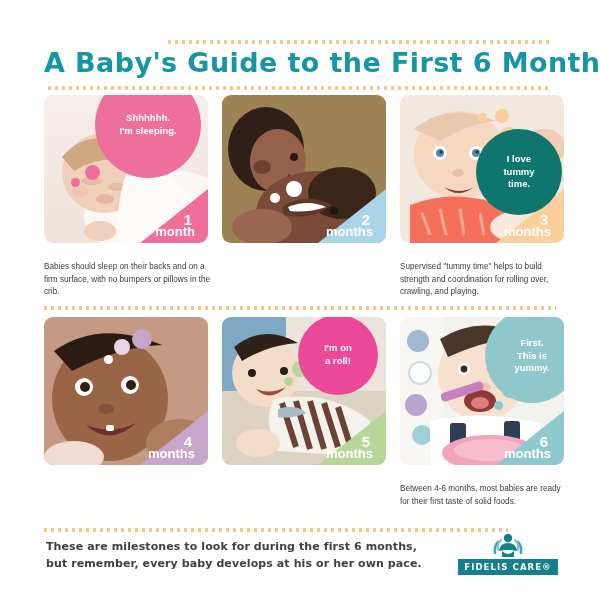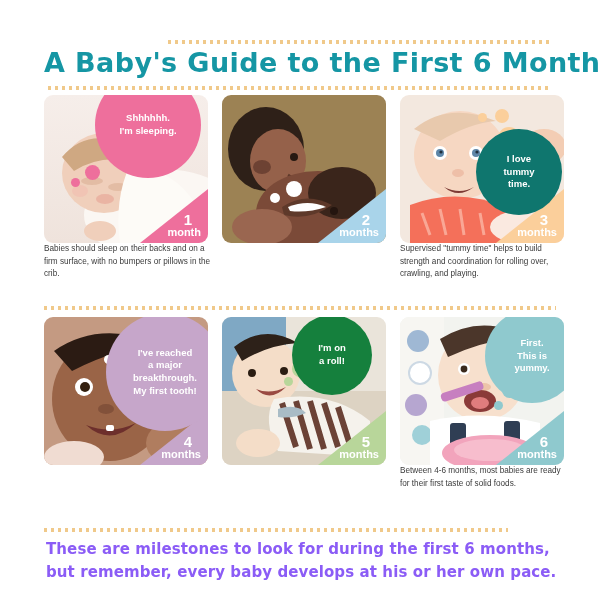--- a/index.html
+++ b/index.html
@@ -127,24 +127,24 @@
     right: 16px;
     bottom: 16px;
     color: #ffffff;
     font-size: 15px;
     font-weight: bold;
     line-height: 1;
     z-index: 2;
   }
   .month-unit {
     position: absolute;
-    right: 7px;
+    right: 13px;
     bottom: 5px;
     color: #ffffff;
-    font-size: 11px;
+    font-size: 13px;
     font-weight: bold;
     line-height: 1;
     z-index: 2;
   }
 
   
   .bubble {
     position: absolute;
     border-radius: 50%;
     display: flex;
@@ -158,21 +158,21 @@
     padding: 4px;
     z-index: 6;
   }
   .bubble-dot {
     position: absolute;
     border-radius: 50%;
     z-index: 5;
   }
 
   .caption {
-    margin-top: 0;
+    margin-top: 18px;
     font-size: 8.2px;
     line-height: 1.55;
     color: #3b3b3b;
     width: 168px;
   }
 
   
   .footer {
     position: absolute;
     left: 0;
@@ -185,23 +185,23 @@
     left: 44px; top: 5px;
     width: 464px;
     height: 4px;
     background-image: repeating-linear-gradient(to right,
         #f0c98a 0px, #f0c98a 3px, rgba(0,0,0,0) 3px, rgba(0,0,0,0) 7px);
   }
   .footer-text {
     position: absolute;
     left: 46px;
     top: 15px;
-    font-size: 15px;
-    font-weight: bold;
-    color: #8b5cf6;
+    font-size: 11px;
+    font-weight: bold;
+    color: #404040;
     line-height: 1.55;
     letter-spacing: 0.1px;
     font-family: "DejaVu Sans", sans-serif;
   }
   .logo {
     position: absolute;
     left: 458px;
     top: 10px;
     width: 100px;
     height: 48px;
@@ -369,28 +369,20 @@
               <ellipse cx="62" cy="92" rx="8" ry="5" fill="#82513a"></ellipse>
               <path d="M42 108 Q66 130 92 106 Q68 118 42 108 Z" fill="#6d2f2c"></path>
               <rect x="62" y="108" width="8" height="6" rx="2" fill="#ffffff"></rect>
               <ellipse cx="136" cy="126" rx="34" ry="24" fill="#b07d5f"></ellipse>
               <ellipse cx="30" cy="140" rx="30" ry="16" fill="#f0dcd2"></ellipse>
             </svg>
           </div>
           <div class="bubble-dot" style="left:60px; top:38px; width:9px; height:9px; background:#ffffff;"></div>
           <div class="bubble-dot" style="left:70px; top:22px; width:16px; height:16px; background:#e6d6e8;"></div>
           <div class="bubble-dot" style="left:88px; top:12px; width:20px; height:20px; background:#c6a6ca;"></div>
-          <div class="bubble" style="left:62px; top:-4px; width:118px; height:118px; background:#c6a6ca;">
-            <span>
-              <span>I've reached</span><br>
-              <span>a major</span><br>
-              <span>breakthrough.</span><br>
-              <span>My first tooth!</span>
-            </span>
-          </div>
           <div class="month-badge" style="color:#c6a6ca;">
             <div class="month-tri"></div>
             <div class="month-num">4</div>
             <div class="month-unit">months</div>
           </div>
         </div>
       </div>
 
       <div class="card">
         <div class="photo">
@@ -405,21 +397,21 @@
               <circle cx="62" cy="54" r="4" fill="#2a1c12"></circle>
               <path d="M34 72 Q48 86 64 70 Q48 78 34 72 Z" fill="#9a4a42"></path>
               <path d="M52 82 Q108 72 148 104 L148 140 L56 134 Q40 104 52 82 Z" fill="#f5f2ec"></path>
               <path d="M60 86 L74 130 M74 84 L88 132 M88 84 L102 132 M102 86 L116 130 M116 90 L128 128" stroke="#6b4236" stroke-width="6" fill="none"></path>
               <path d="M56 92 Q74 86 84 96 Q70 102 56 100 Z" fill="#a9bcc6"></path>
               <ellipse cx="36" cy="126" rx="22" ry="14" fill="#f4ddc8"></ellipse>
             </svg>
           </div>
           <div class="bubble-dot" style="left:62px; top:60px; width:9px; height:9px; background:#b8d69a;"></div>
           <div class="bubble-dot" style="left:70px; top:44px; width:16px; height:16px; background:#b8d69a;"></div>
-          <div class="bubble" style="left:70px; top:-2px; width:80px; height:80px; background:#15803d;">
+          <div class="bubble" style="left:76px; top:-2px; width:80px; height:80px; background:#ec4899;">
             <span>
               <span>I'm on</span><br>
               <span>a roll!</span>
             </span>
           </div>
           <div class="month-badge" style="color:#b8d69a;">
             <div class="month-tri"></div>
             <div class="month-num">5</div>
             <div class="month-unit">months</div>
           </div>
@@ -473,15 +465,29 @@
 
     </div>
   </div>
 
   <div class="footer">
     <div class="dots-footer"></div>
     <div class="footer-text">
       <div>These are milestones to look for during the first 6 months,</div>
       <div>but remember, every baby develops at his or her own pace.</div>
     </div>
+    <div class="logo">
+      <div class="logo-mark">
+        <svg width="32" height="26" viewBox="0 0 32 26">
+          <circle cx="16" cy="5" r="4.2" fill="#157f8c"></circle>
+          <path d="M16 10 Q24 10 25 18 Q21 17 16 17 Q11 17 7 18 Q8 10 16 10 Z" fill="#157f8c"></path>
+          <path d="M6 9 Q2 13 3 20" stroke="#3fa9b5" stroke-width="2.6" fill="none" stroke-linecap="round"></path>
+          <path d="M26 9 Q30 13 29 20" stroke="#3fa9b5" stroke-width="2.6" fill="none" stroke-linecap="round"></path>
+          <path d="M9 7 Q5 11 6 17" stroke="#7fc9d1" stroke-width="2.2" fill="none" stroke-linecap="round"></path>
+          <path d="M23 7 Q27 11 26 17" stroke="#7fc9d1" stroke-width="2.2" fill="none" stroke-linecap="round"></path>
+          <path d="M10 18 Q16 24 22 18 L22 24 L10 24 Z" fill="#157f8c"></path>
+        </svg>
+      </div>
+      <div class="logo-word">FIDELIS CARE®</div>
+    </div>
   </div>
 
 </div>
 
 </body></html>

